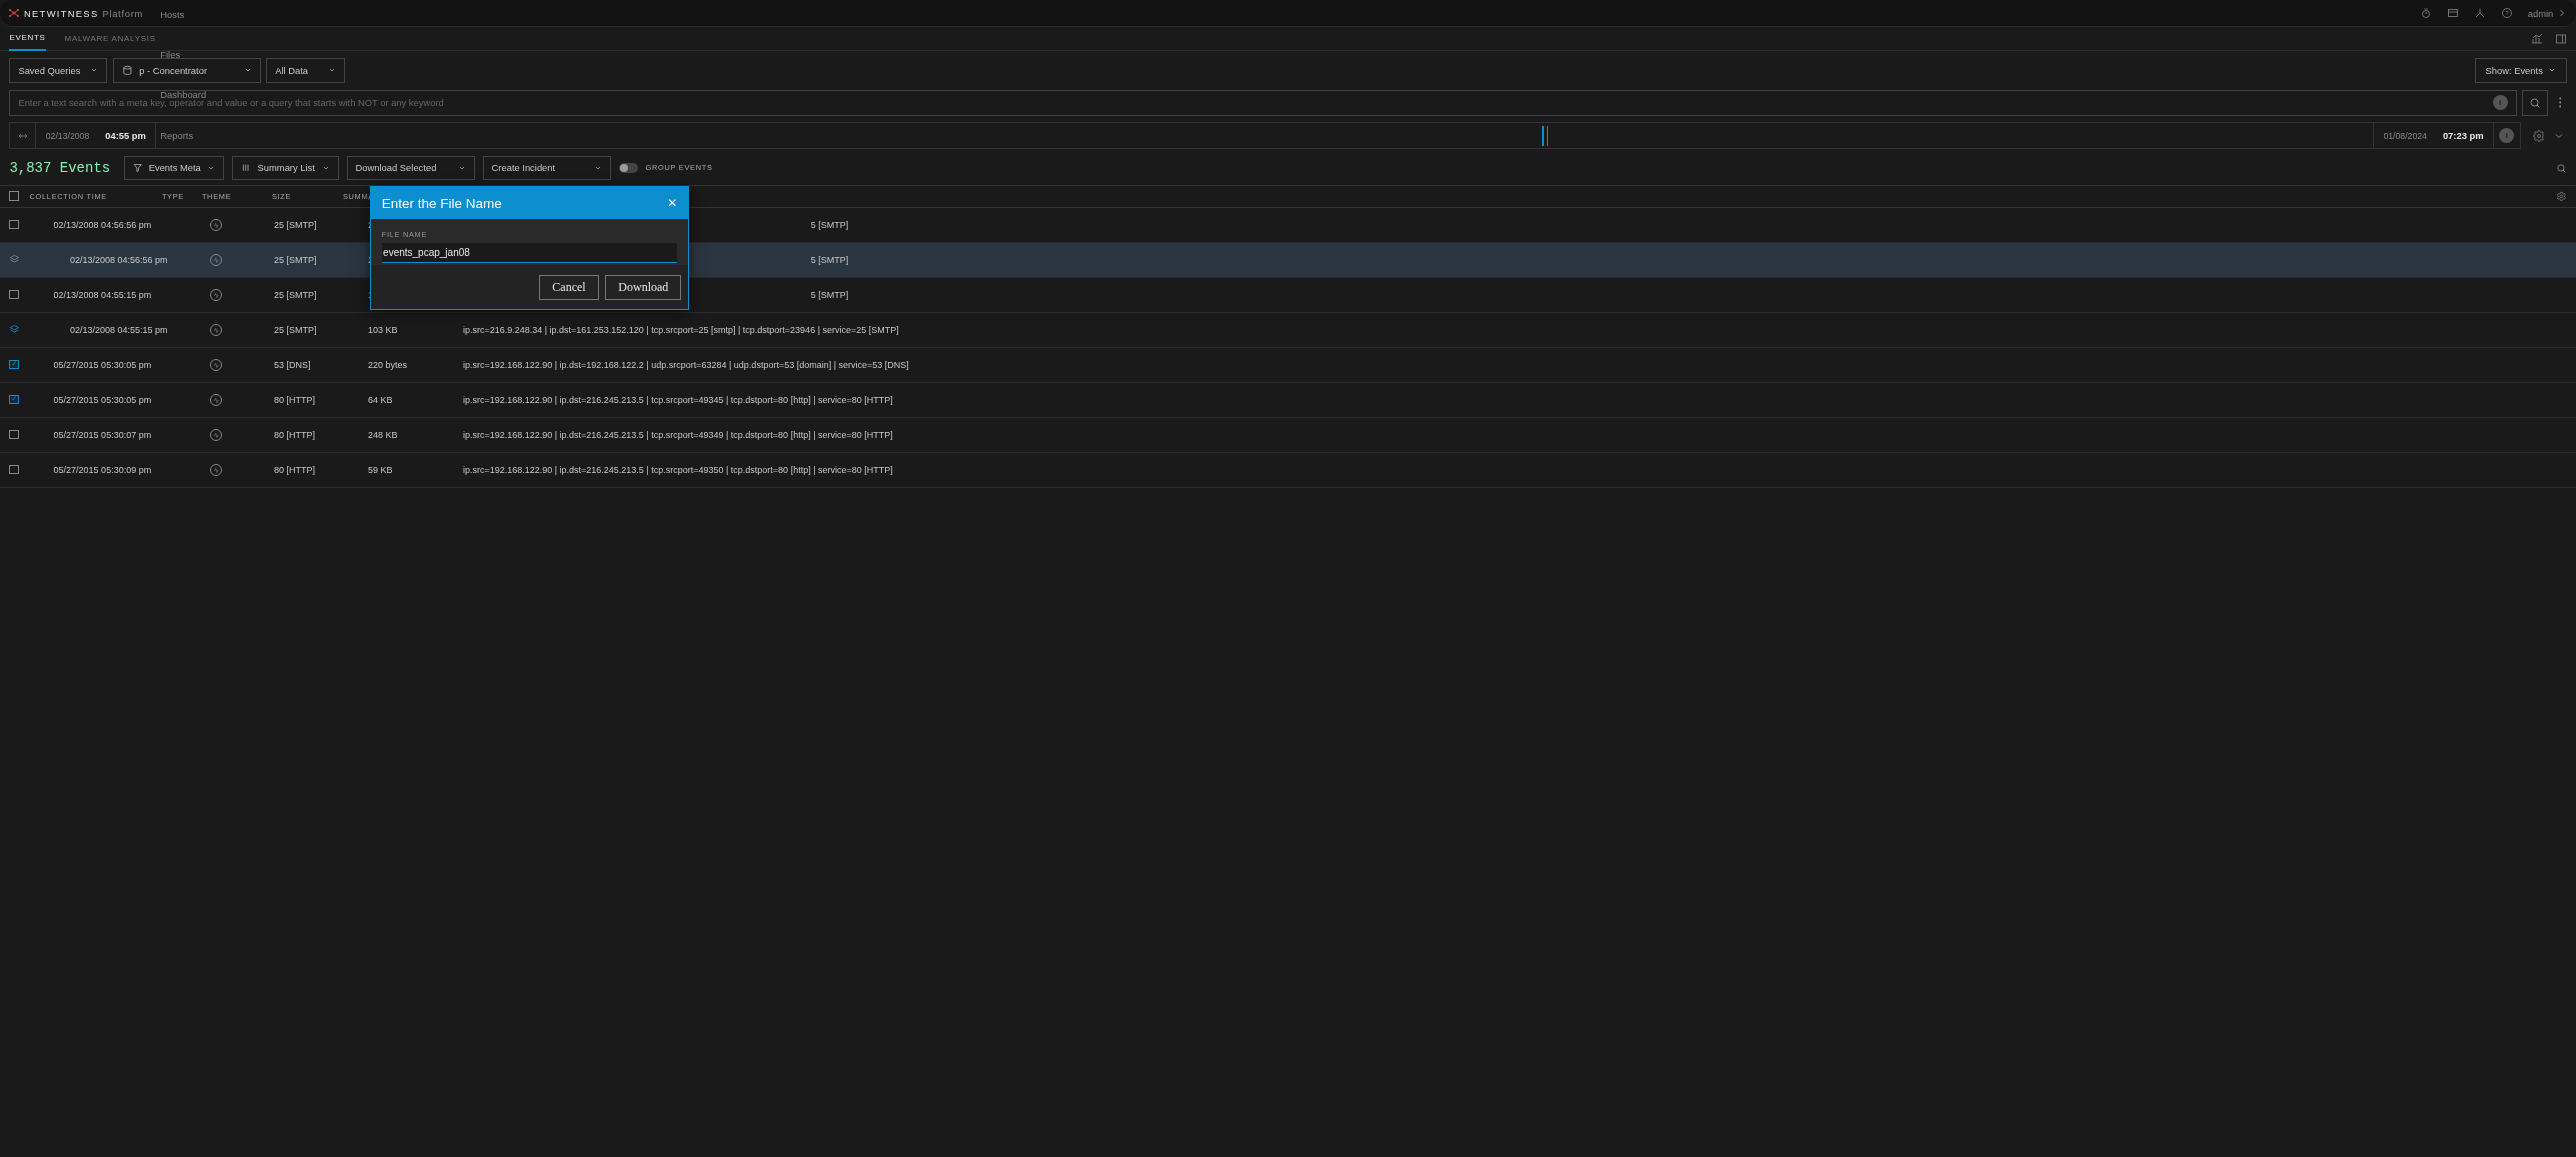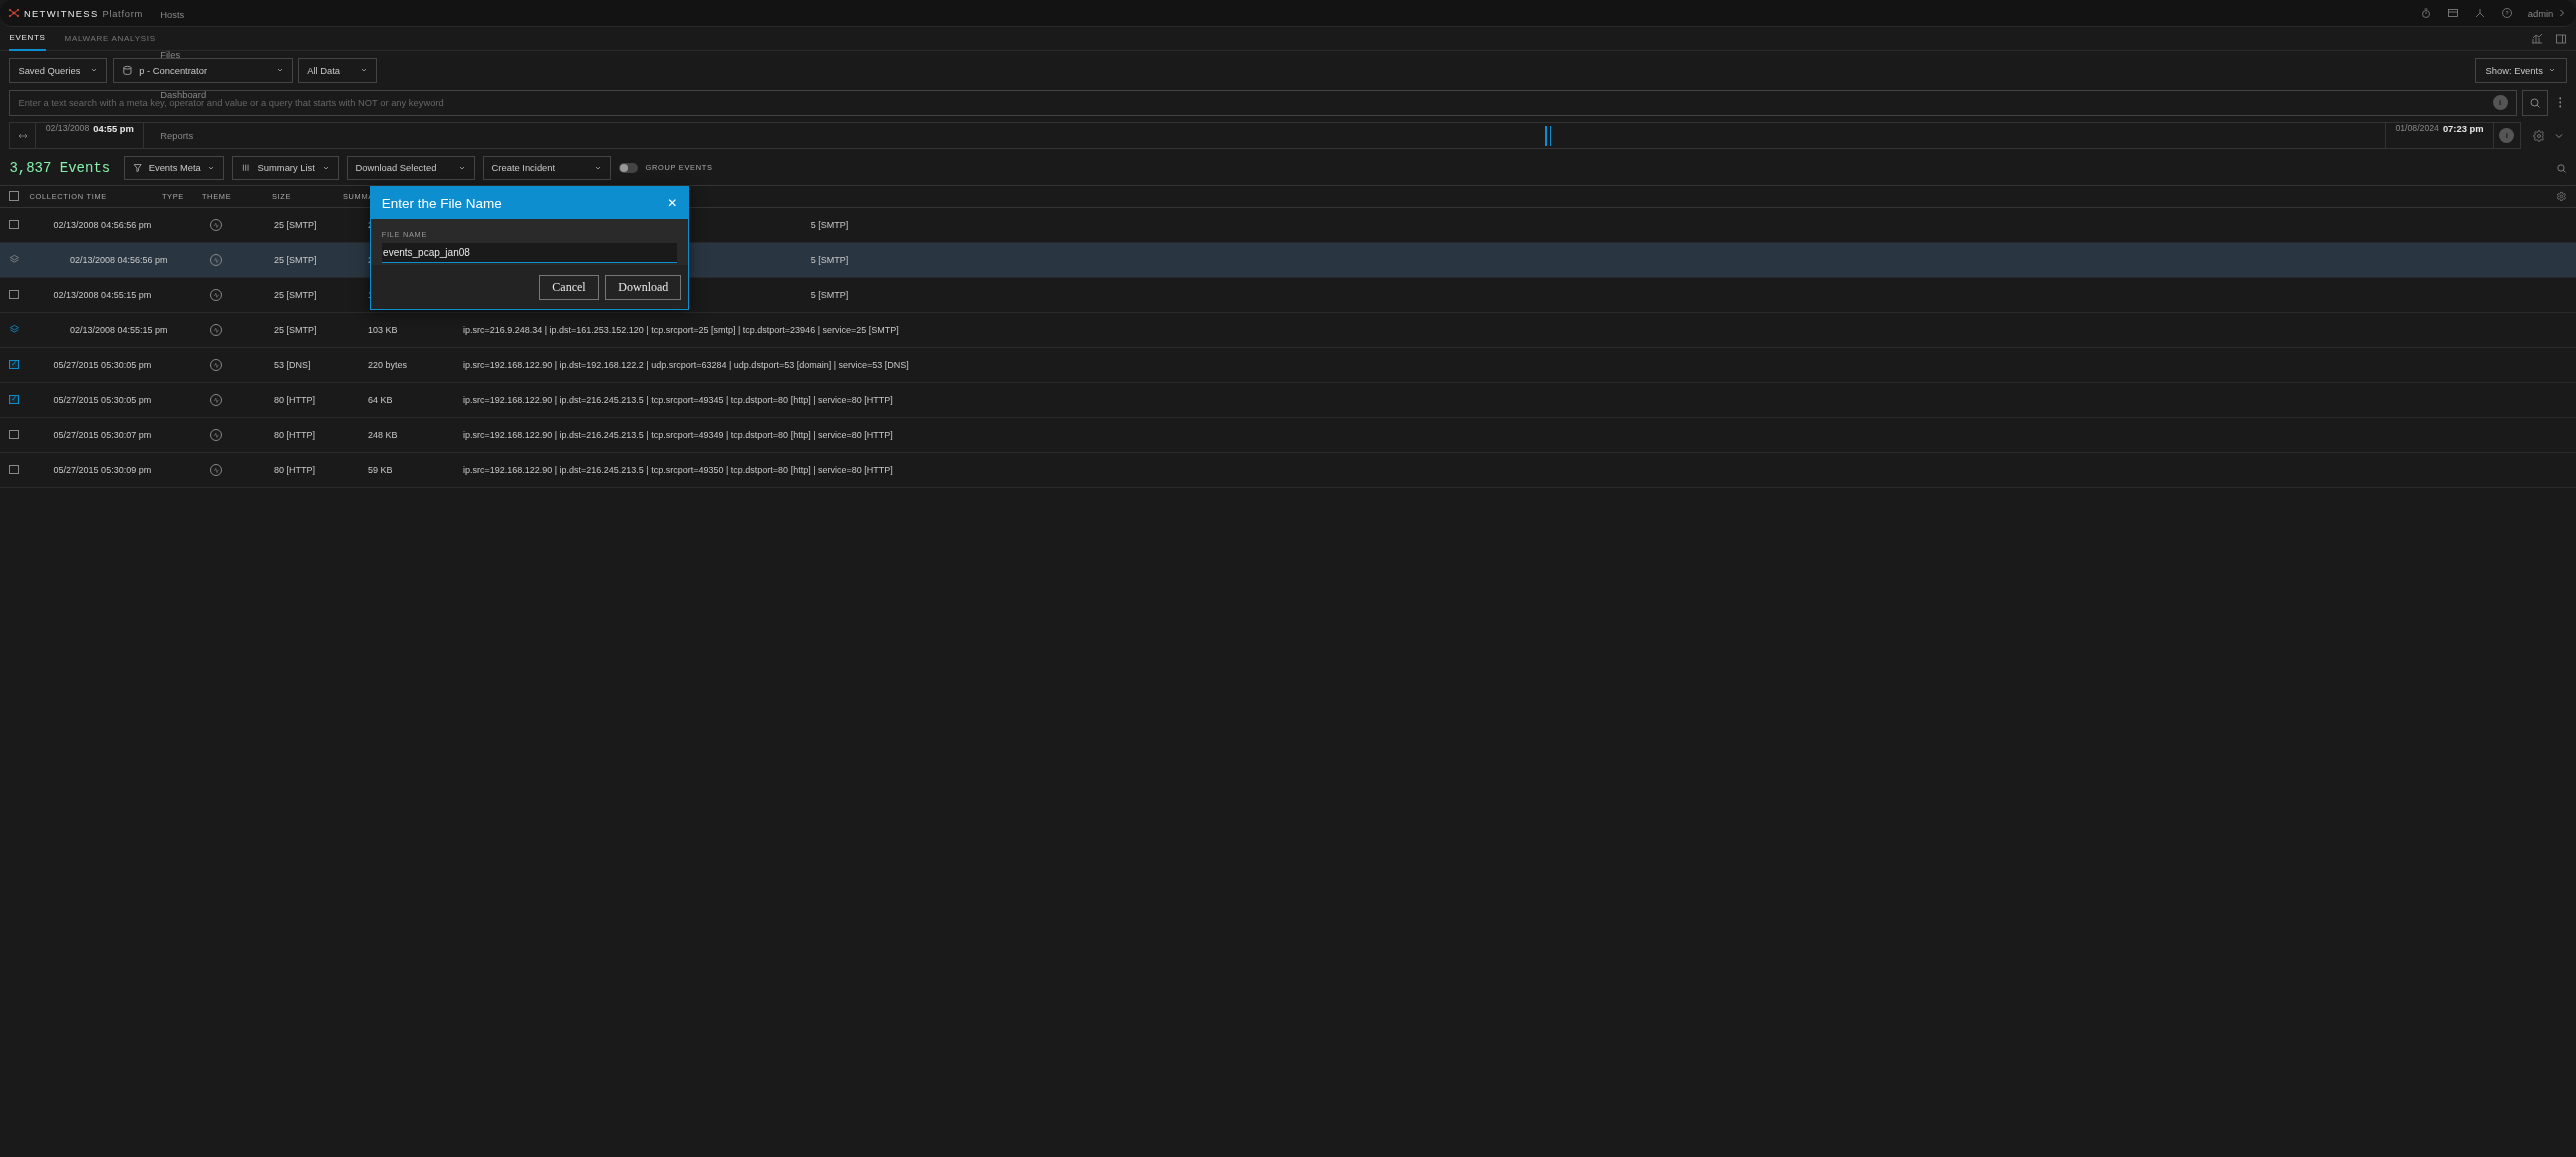--- a/index.html
+++ b/index.html
@@ -54,38 +54,38 @@
   display: flex; align-items: center;
   padding: 6.7px 9.4px; gap: 5.4px;
 }
 .dd {
   border: 0.7px solid #444; height: 25.6px; display: flex; align-items: center;
   padding: 0 8px; gap: 6.7px; color: #c8c8c8; cursor: pointer;
   background: #1a1a1a;
 }
 .dd .chev { margin-left: auto; }
 .dd-saved { width: 98px; }
-.dd-conc { width: 180px; }
+.dd-conc { width: 148px; }
 .dd-alldata { width: 79px; gap: 8px; }
 .show-events { margin-left: auto; border: 0.7px solid #444; height: 25.6px; display:flex; align-items:center; padding: 0 9.4px; gap:5.4px; cursor:pointer; }
 
 .searchrow { display:flex; padding: 0 9.4px 6.7px 9.4px; gap: 5.4px; }
 .searchbox {
   flex: 1; border: 0.7px solid #444; height: 25.6px; display:flex; align-items:center;
   padding: 0 8px; color: #666;
 }
 .searchbox input { flex:1; background:transparent; border:none; color:#c8c8c8; font-size:9.4px; outline:none; }
 .searchbox input::placeholder { color:#666; }
 .info-circ { width:15px; height:15px; border-radius:50%; background:#555; color:#1a1a1a; display:flex; align-items:center; justify-content:center; font-size:8px; font-weight:bold; margin-left:5.4px; }
 .sq-btn { border:0.7px solid #444; width:25.6px; height:25.6px; display:flex; align-items:center; justify-content:center; color:#888; cursor:pointer; }
 .dots-btn { width:13.5px; height:25.6px; display:flex; align-items:center; justify-content:center; color:#888; cursor:pointer; }
 
 .timebar { display:flex; align-items:center; padding: 0 9.4px 6.7px 9.4px; gap:0; }
 .tb-handle { border:0.7px solid #333; height:27px; width:27px; display:flex; align-items:center; justify-content:center; color:#888; cursor:pointer; }
-.tb-left, .tb-right { border:0.7px solid #333; height:27px; display:flex; align-items:flex-start; padding:0 9.4px; gap:4px; }
+.tb-left, .tb-right { border:0.7px solid #333; height:27px; display:flex; align-items:center; padding:0 9.4px; gap:16px; }
 .tb-date { color:#888; font-size:8.7px; }
 .tb-time { color:#e8e8e8; font-weight:600; font-size:9.4px; }
 .tb-track { flex:1; border:0.7px solid #333; border-left:none; border-right:none; height:27px; position:relative; }
 .tb-marker { position:absolute; top:2.7px; bottom:2.7px; width:6.7px; background: linear-gradient(to right,#0d8ecf 0,#0d8ecf 2px,#1a1a1a 2px,#1a1a1a 4.7px,#0d8ecf 4.7px,#0d8ecf 6.7px); left:62.5%; }
 .tb-info { border:0.7px solid #333; height:27px; width:27px; display:flex; align-items:center; justify-content:center; }
 .tb-gear { height:27px; width:23px; display:flex; align-items:center; justify-content:center; color:#888; margin-left:6.7px; cursor:pointer;}
 .tb-chev { height:27px; width:16px; display:flex; align-items:center; justify-content:center; color:#888; cursor:pointer;}
 
 .actbar { display:flex; align-items:center; padding: 0 9.4px 5.4px 9.4px; gap:8px; }
 .evcount { color:#86efac; font-size:14px; font-weight:300; margin-right:5.4px;font-family:Liberation Mono, monospace; }

